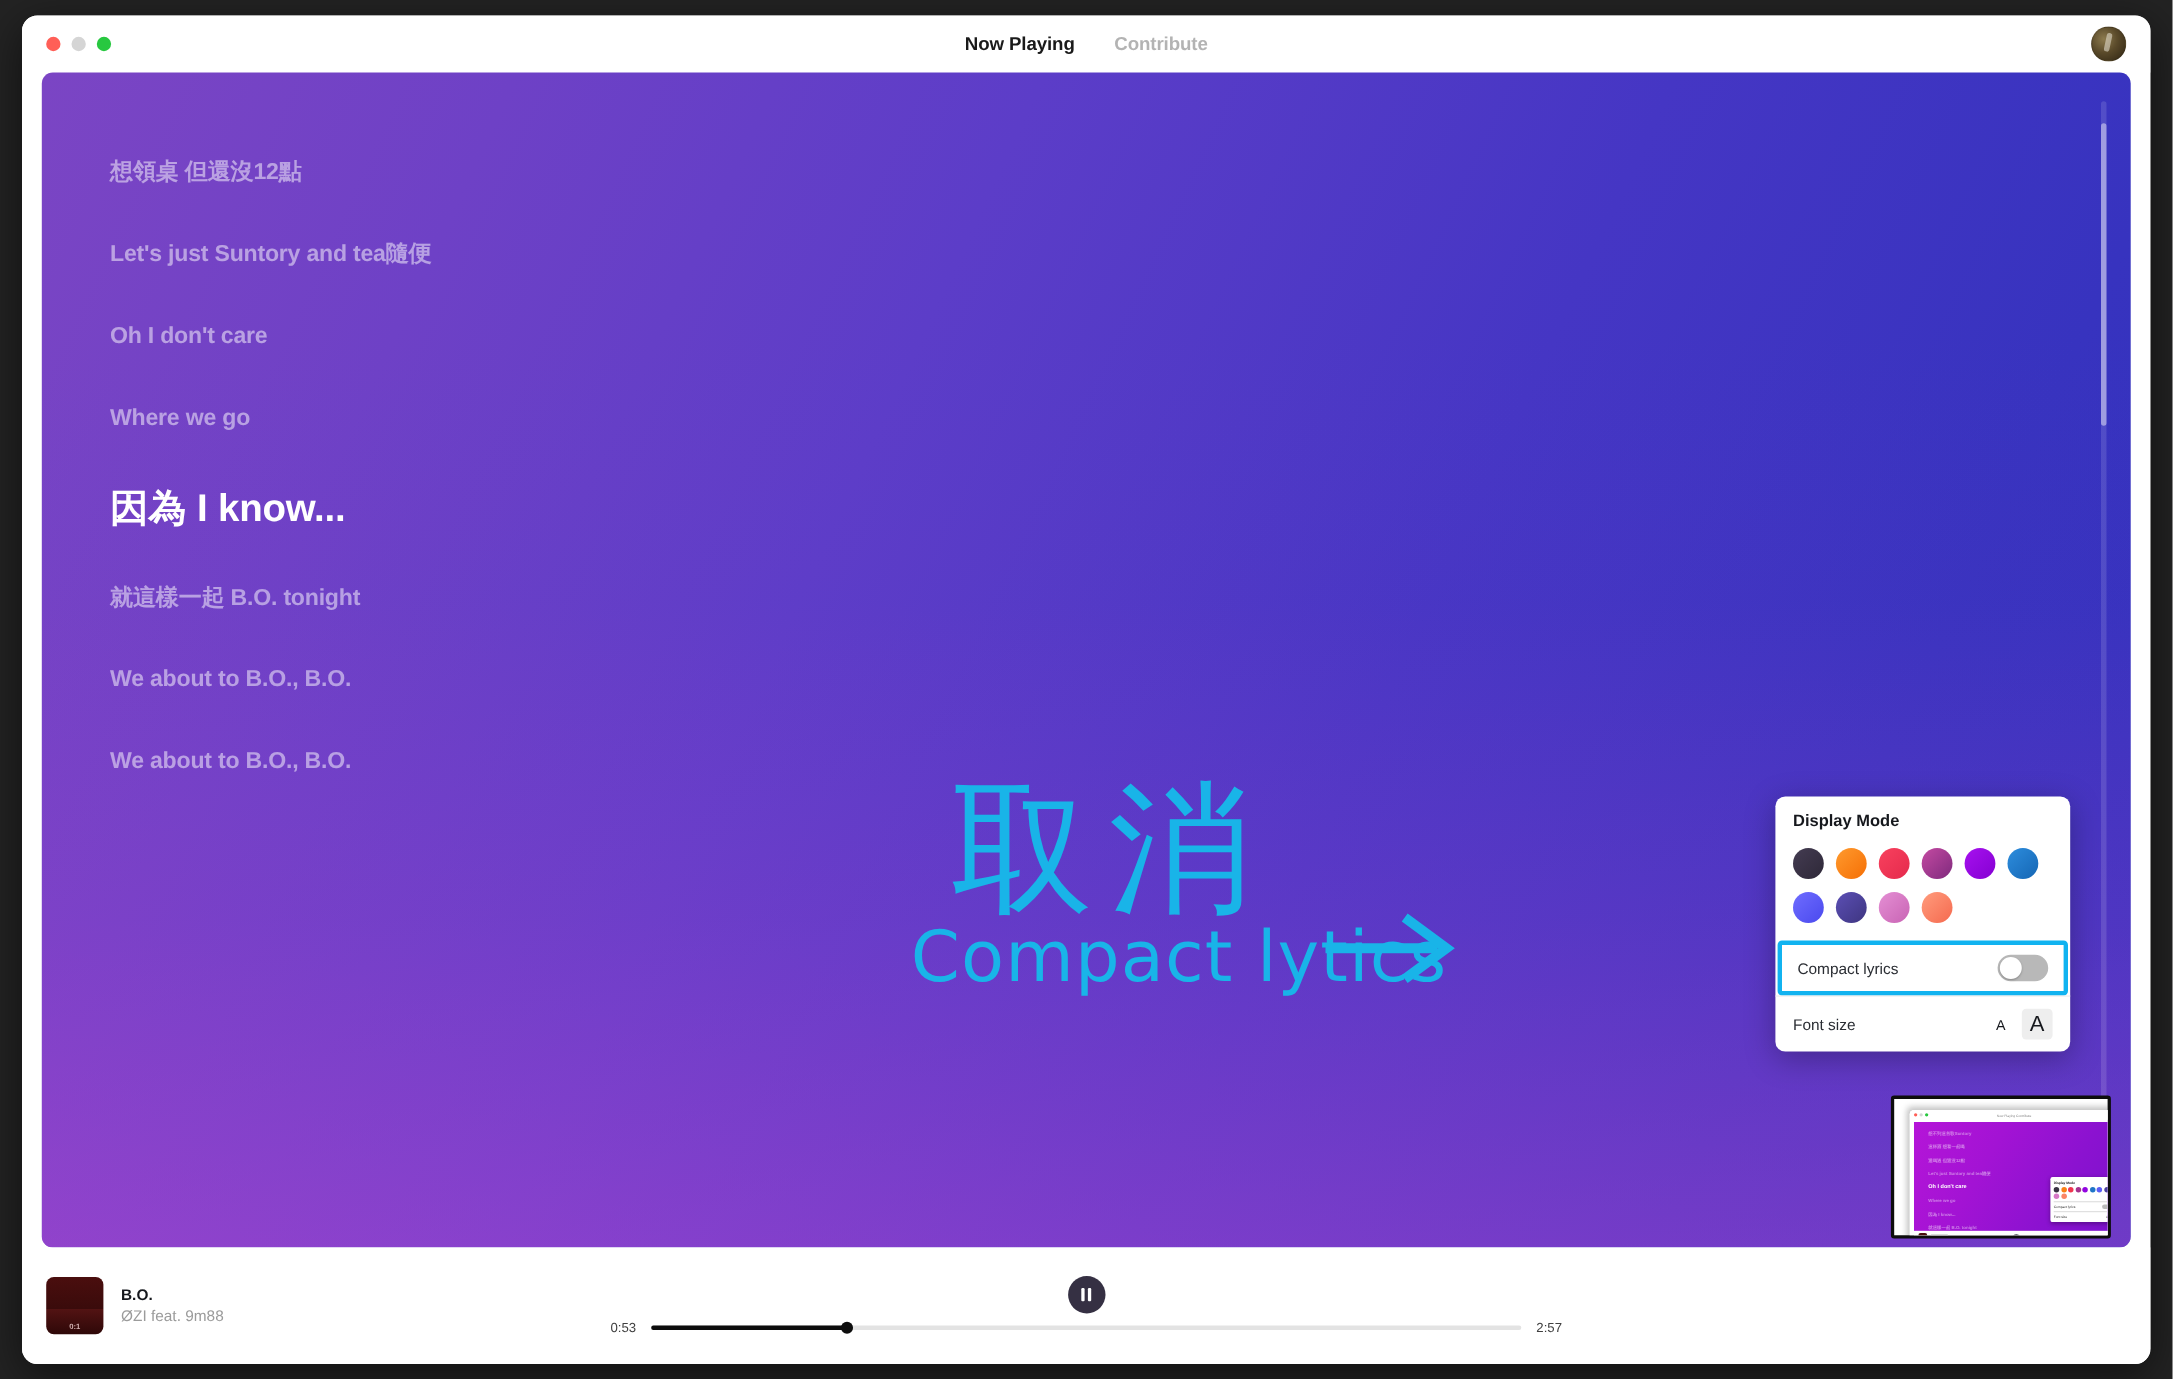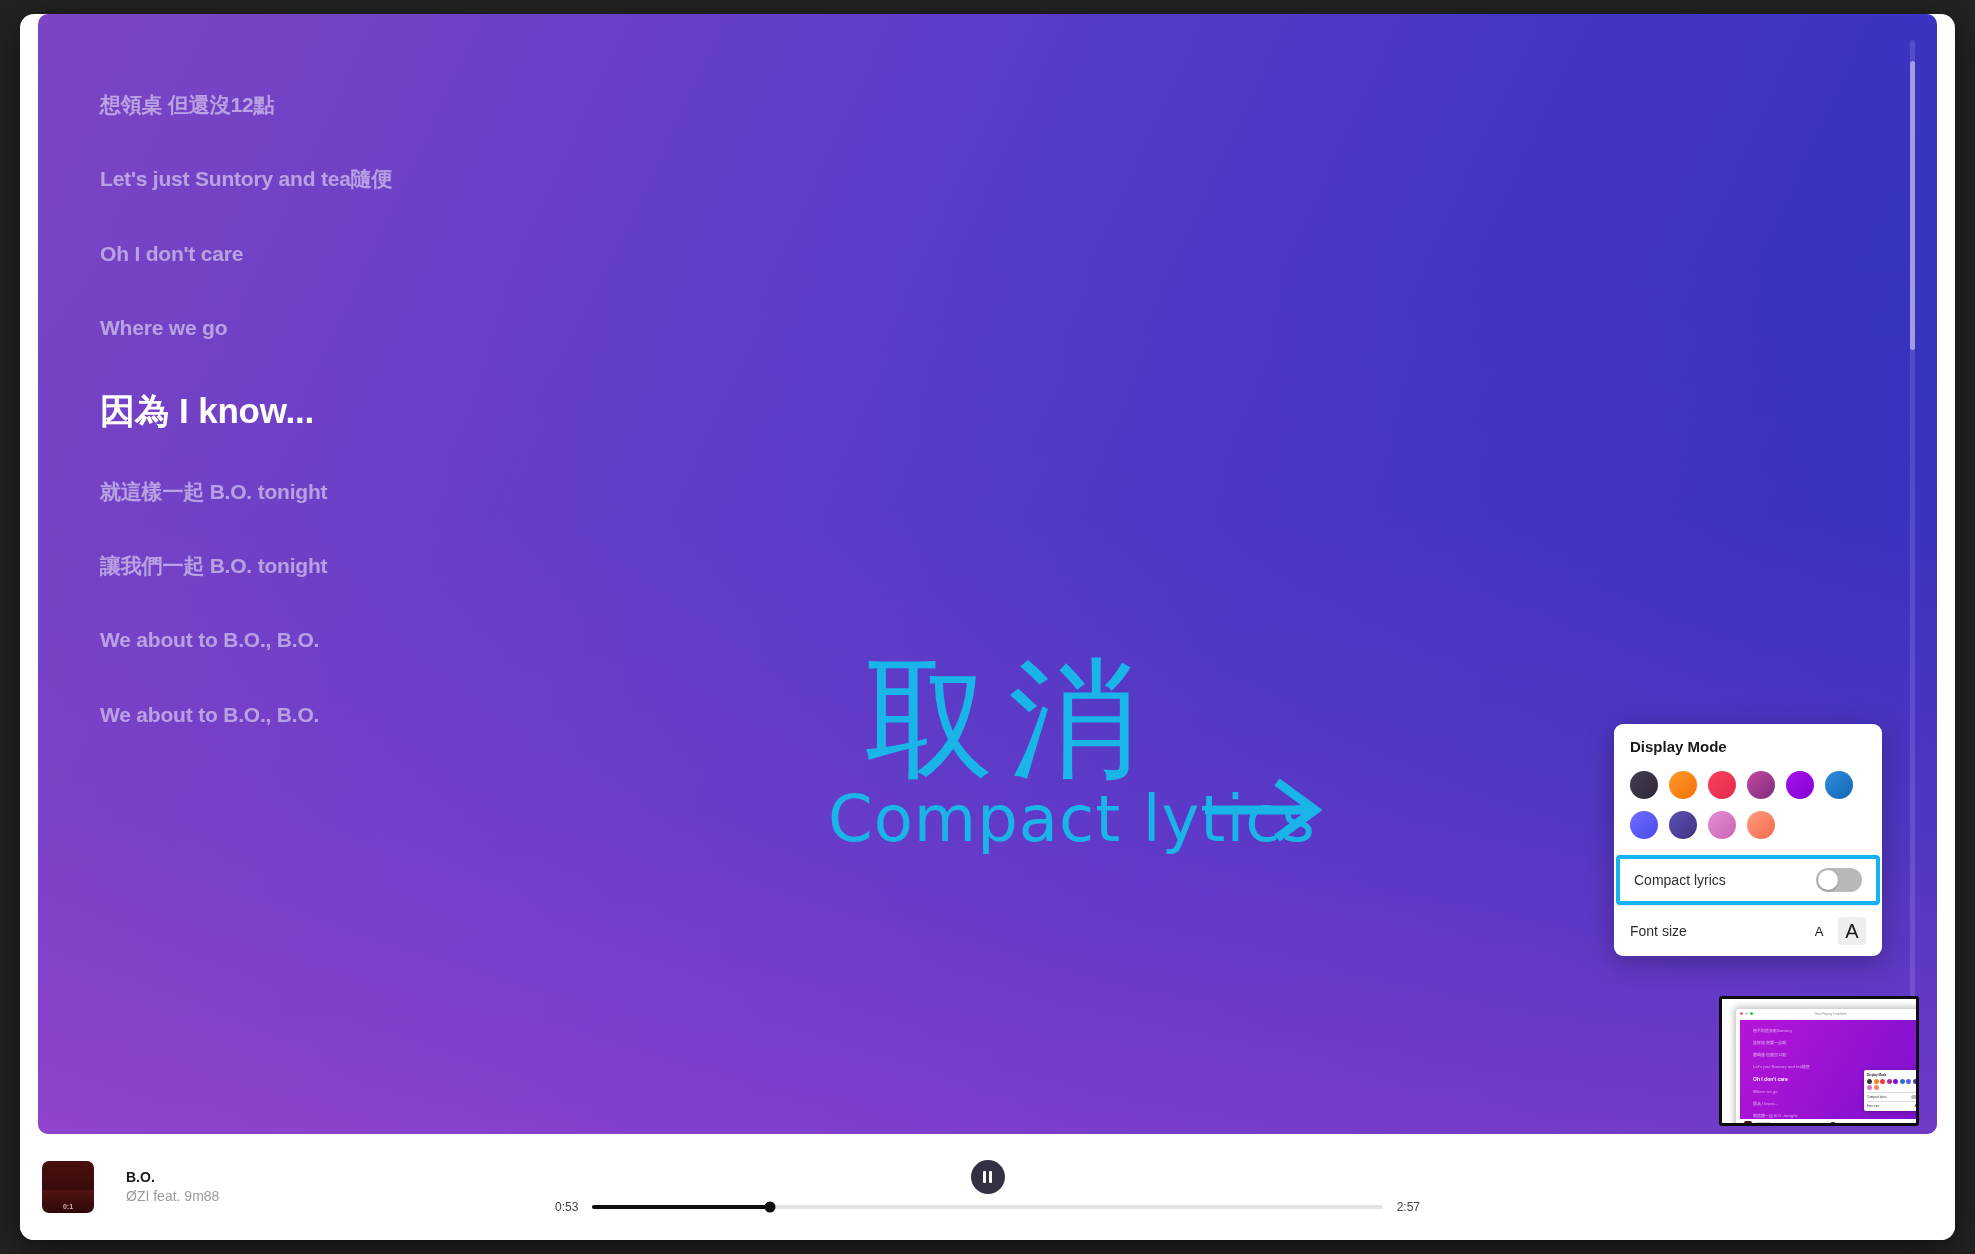--- a/index.html
+++ b/index.html
@@ -372,21 +372,21 @@
     position: relative;
     overflow: hidden;
     flex: 0 0 52px;
   }
   .now-art::after {
     content: "0:1";
     position: absolute;
     left: 50%; bottom: 3px; transform: translateX(-50%);
     color: #d2b0b0; font-size: 7px; font-weight: bold;
   }
-  .now-meta { margin-left: 32px; }
+  .now-meta { margin-left: 16px; }
   .now-title { font-size: 14px; font-weight: bold; color: #16181d; line-height: 1.35; }
   .now-artist { font-size: 14px; color: #9b9b9b; line-height: 1.35; }
 
   .play-btn {
     position: absolute;
     left: 50%; top: 26px;
     transform: translateX(-50%);
     width: 34px; height: 34px;
     border-radius: 50%;
     background: #353043;
@@ -430,31 +430,44 @@
     width: 11px; height: 11px;
     border-radius: 50%;
     background: #0d0d0d;
   }
 </style>
 </head>
 <body>
 
 <div class="app-window">
 
+  <div class="titlebar">
+    <div class="traffic-lights">
+      <span class="tl red"></span>
+      <span class="tl yellow"></span>
+      <span class="tl green"></span>
+    </div>
+
+    <div class="nav-tabs">
+      <div class="nav-tab active">Now Playing</div>
+      <div class="nav-tab">Contribute</div>
+    </div>
+
+    <div class="avatar"></div>
+  </div>
 
   <div class="stage">
 
     <div class="lyrics">
       <div class="lyric-line">想領桌 但還沒12點</div>
       <div class="lyric-line">Let's just Suntory and tea隨便</div>
       <div class="lyric-line">Oh I don't care</div>
       <div class="lyric-line">Where we go</div>
       <div class="lyric-line active">因為 I know...</div>
       <div class="lyric-line">就這樣一起 B.O. tonight</div>
-      <div class="lyric-line">讓我們一起 B.O. tonight</div>
       <div class="lyric-line">We about to B.O., B.O.</div>
       <div class="lyric-line">We about to B.O., B.O.</div>
     </div>
 
     <div class="stage-scroll">
       <div class="stage-scroll-thumb"></div>
     </div>
 
     <div class="annotation">
       <div class="anno-cn">取消</div>

